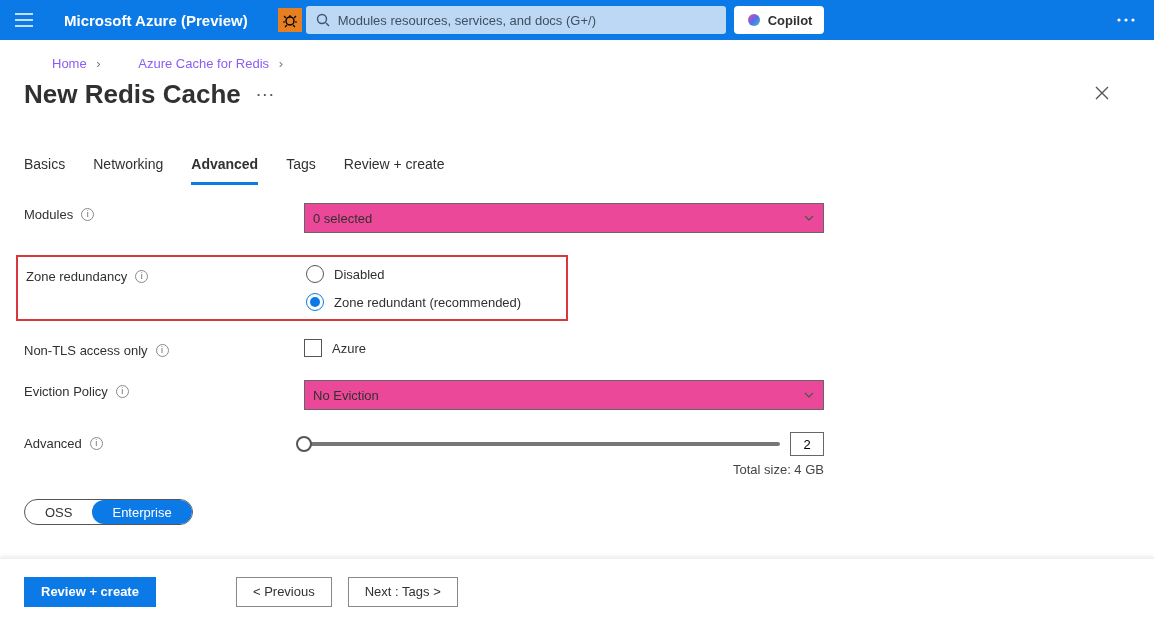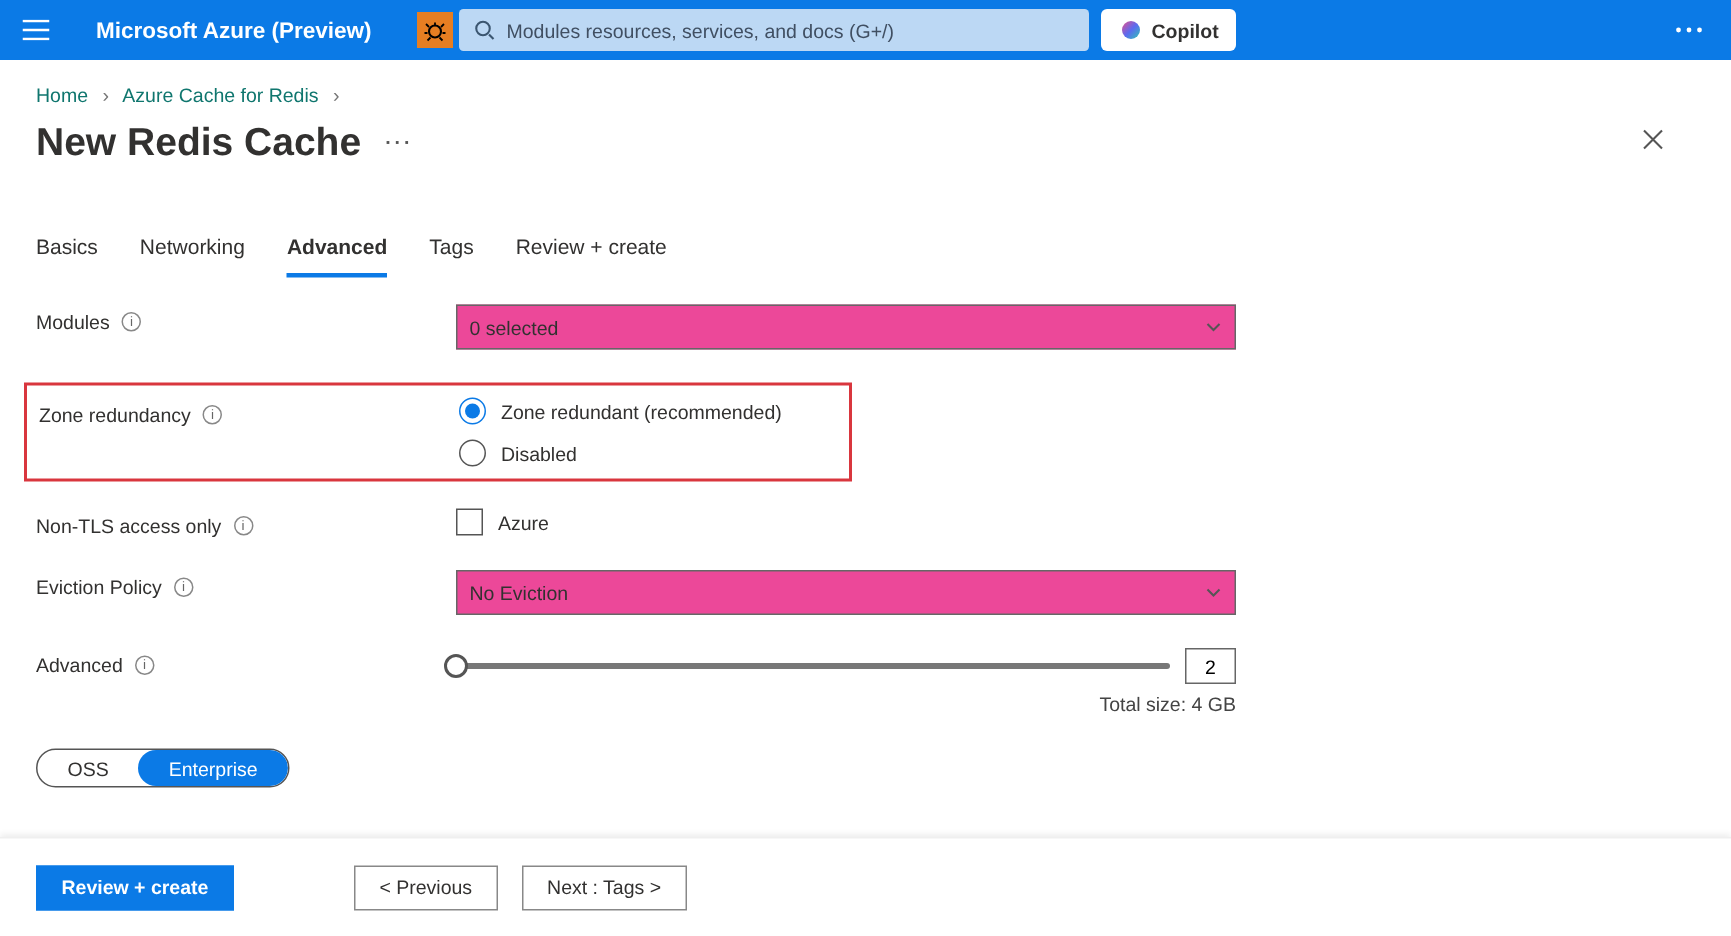--- a/index.html
+++ b/index.html
@@ -12,21 +12,21 @@
   .brand { font-size:15px; font-weight:600; margin-left:28px; cursor:pointer; }
   .bug { width:24px; height:24px; background:#e67e22; margin-left:30px; display:flex; align-items:center; justify-content:center; cursor:pointer; }
   .search { flex:none; width:420px; height:28px; background:#bcd8f4; border-radius:3px; margin-left:4px; display:flex; align-items:center; padding:0 10px; color:#374f66; cursor:text; }
   .search svg { flex:none; }
   .search-text { margin-left:8px; font-size:13px; color:#404f62; }
   .copilot { margin-left:8px; height:28px; background:#fff; color:#323130; border-radius:4px; padding:0 12px; display:flex; align-items:center; gap:6px; font-weight:600; cursor:pointer; }
   .dots { margin-left:auto; width:32px; height:32px; display:flex; align-items:center; justify-content:center; cursor:pointer; }
 
   
   .crumbs { padding:16px 24px 0 24px; font-size:13px; }
-  .crumbs a { color:#0f766e; text-decoration:none; cursor:pointer; }
+  .crumbs a { color:#8b5cf6; text-decoration:none; cursor:pointer;margin-left:28px; }
   .crumbs .sep { color:#777; margin:0 6px; }
   .page-head { display:flex; align-items:center; padding:8px 24px 0 24px; }
   .page-title { font-size:26px; font-weight:600; margin:0; }
   .head-dots { margin-left:16px; color:#555; cursor:pointer; font-weight:bold; letter-spacing:2px; }
   .close-x { margin-left:auto; margin-right:20px; cursor:pointer; color:#555; }
 
   
   .scroll { position:absolute; top:140px; bottom:78px; left:0; right:0; overflow-y:scroll; padding:0 24px; }
 
   
@@ -166,26 +166,26 @@
 
   <div class="hl-box">
     <div class="row">
       <div class="label">
         <span>Zone redundancy</span>
         <span class="info-icon">i</span>
       </div>
       <div class="field">
         <div class="radio-group">
           <div class="radio-item">
+            <span class="radio"></span>
+            <span>Disabled</span>
+          </div>
+          <div class="radio-item">
             <span class="radio selected"></span>
             <span>Zone redundant (recommended)</span>
-          </div>
-          <div class="radio-item">
-            <span class="radio"></span>
-            <span>Disabled</span>
           </div>
         </div>
       </div>
     </div>
   </div>
 
   <div class="row">
     <div class="label">
       <span>Non-TLS access only</span>
       <span class="info-icon">i</span>

